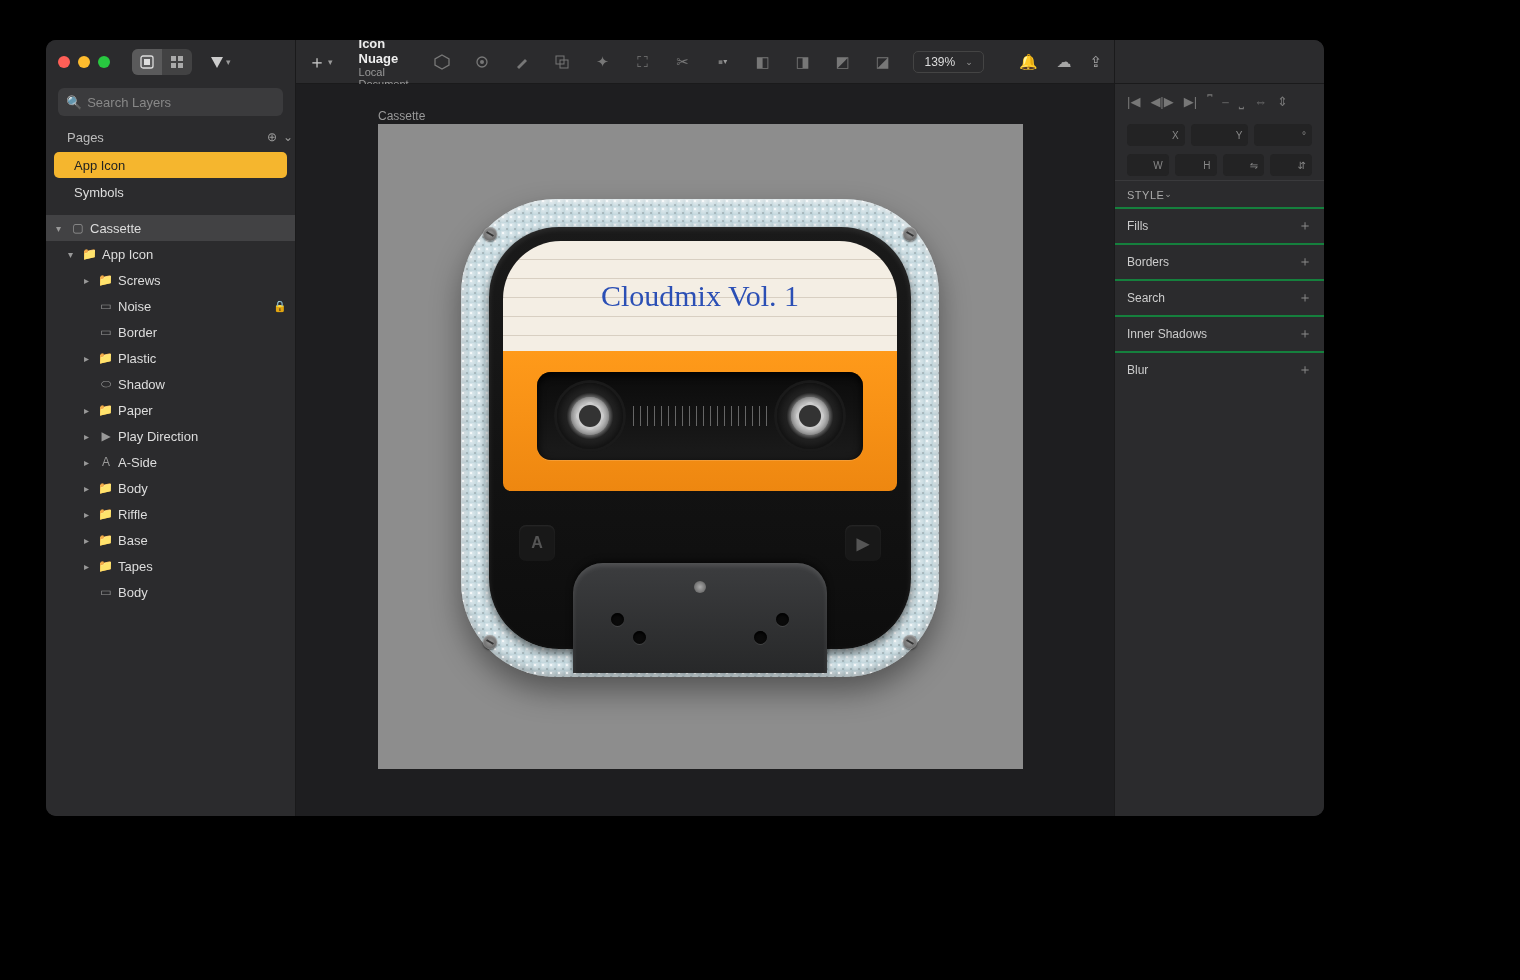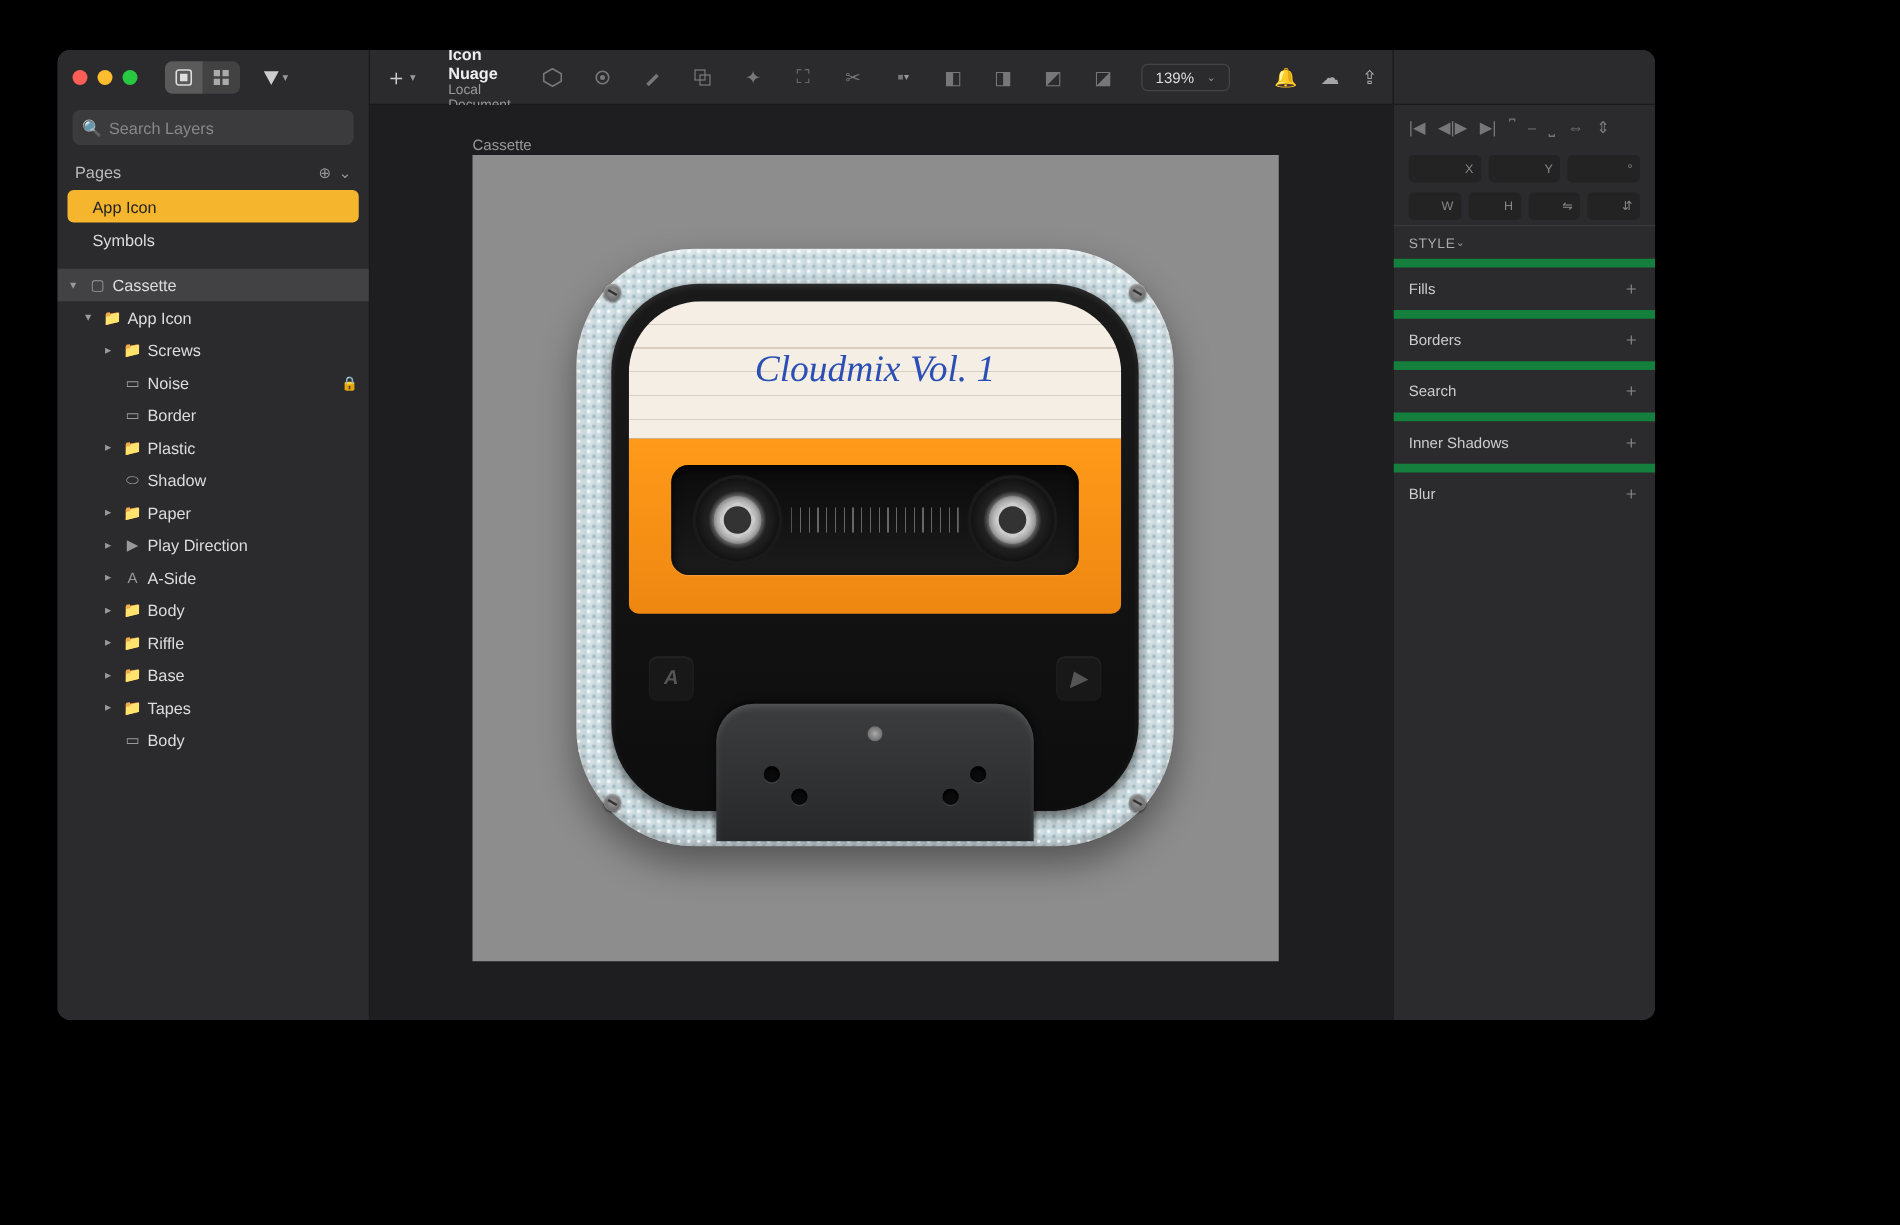--- a/index.html
+++ b/index.html
@@ -9,21 +9,21 @@
 .titlebar { height:44px; display:flex; align-items:center; padding:0 12px; gap:8px; }
 .traffic { display:flex; gap:8px; margin-right:8px; }
 .dot { width:12px; height:12px; border-radius:50%; }
 .dot.red{background:#ff5f57}.dot.yellow{background:#febc2e}.dot.green{background:#28c840}
 .seg-group { display:flex; background:#424243; border-radius:6px; overflow:hidden; margin-left:6px; }
 .seg { width:30px; height:26px; display:flex; align-items:center; justify-content:center; color:#aaa; }
 .seg.active { background:#5a5a5b; color:#fff; }
 .shape-btn { margin-left:10px; display:flex; align-items:center; color:#ccc; gap:2px; }
 .search-row { padding:4px 12px 8px; }
 .search { background:#3b3b3d; border-radius:6px; height:28px; display:flex; align-items:center; padding:0 8px; color:#888; font-size:13px; gap:5px; }
-.section-hdr { display:flex; align-items:flex-end; justify-content:space-between; padding:6px 14px; color:#bbb; font-size:13px; }
+.section-hdr { display:flex; align-items:flex-start; justify-content:space-between; padding:6px 2px; color:#bbb; font-size:13px;margin-left:19px; }
 .section-hdr .actions { display:flex; gap:6px; color:#999; font-size:12px; }
 .page-item { height:26px; display:flex; align-items:center; padding:0 20px; margin:1px 8px; border-radius:5px; color:#ddd; font-size:13px; }
 .page-item.sel { background:#f5b62e; color:#222; }
 .layer-row { height:26px; display:flex; align-items:center; padding:0 8px 0 10px; color:#ddd; font-size:13px; gap:4px; }
 .layer-row.sel { background:#424244; }
 .layer-row .chev { width:10px; color:#999; font-size:10px; }
 .layer-row .ico { width:16px; text-align:center; color:#999; font-size:12px; }
 .layer-tree { margin-top:10px; }
 .lock { margin-left:auto; color:#999; font-size:11px; }
 .indent1{padding-left:22px}.indent2{padding-left:38px}
@@ -47,21 +47,21 @@
     radial-gradient(circle at 30% 30%, #dfeaee 0%, #b8cfd6 100%);
   background-size:8px 8px, 8px 8px, auto;
   box-shadow:0 14px 30px rgba(0,0,0,.4), inset 0 2px 6px rgba(255,255,255,.7), inset 0 -3px 8px rgba(0,0,0,.3);
 }
 .cassette::before{content:"";position:absolute;inset:0;border-radius:95px;
   background-image:radial-gradient(circle at 2px 2px, rgba(255,255,255,.7) 1px, transparent 1.5px), radial-gradient(circle at 6px 6px, rgba(0,0,0,.15) 1px, transparent 1.5px);
   background-size:8px 8px;}
 .screw{position:absolute;width:14px;height:14px;border-radius:50%;background:radial-gradient(circle,#999 0%,#555 100%);box-shadow:inset 0 1px 2px rgba(255,255,255,.5),0 1px 2px rgba(0,0,0,.6)}
 .screw::after{content:"";position:absolute;left:3px;top:6px;width:8px;height:2px;background:#333;transform:rotate(30deg)}
 .s-tl{left:22px;top:28px}.s-tr{right:22px;top:28px}.s-bl{left:22px;bottom:28px}.s-br{right:22px;bottom:28px}
-.body-outer { position:absolute; left:28px; top:28px; right:28px; bottom:28px; border-radius:70px; background:linear-gradient(#1a1a1a,#0d0d0d); box-shadow:inset 0 2px 6px rgba(255,255,255,.1),0 4px 10px rgba(0,0,0,.6);font-style:italic; }
+.body-outer { position:absolute; left:28px; top:28px; right:28px; bottom:28px; border-radius:70px; background:linear-gradient(#1a1a1a,#0d0d0d); box-shadow:inset 0 2px 6px rgba(255,255,255,.1),0 4px 10px rgba(0,0,0,.6); }
 .label-area { position:absolute; left:14px; top:14px; right:14px; height:250px; border-radius:58px 58px 8px 8px; overflow:hidden; }
 .paper { height:110px; background:repeating-linear-gradient(#f4eee4 0,#f4eee4 18px,#d8cfc2 18px,#d8cfc2 19px); display:flex; align-items:center; justify-content:center; }
 .handwrite { font-family:"Brush Script MT","Segoe Script",cursive; color:#2b4fb5; font-size:30px; }
 .orange { height:200px; background:linear-gradient(#ff9a1a,#e77f0c); position:relative; }
 .window-cut { position:absolute; left:48px; right:48px; top:145px; height:88px; border-radius:14px; background:linear-gradient(#0b0b0b,#1b1b1b); box-shadow:inset 0 3px 8px #000, 0 1px 0 rgba(255,255,255,.15); display:flex; align-items:center; justify-content:space-between; padding:0 20px; }
 .reel { width:66px; height:66px; border-radius:50%; background:radial-gradient(circle,#eee 0,#ccc 35%,#888 36%,#222 50%,#111 100%); position:relative; box-shadow:0 0 0 3px #1a1a1a, inset 0 0 10px rgba(0,0,0,.6); }
 .reel::before{content:"";position:absolute;inset:14px;border-radius:50%;background:radial-gradient(circle,#ddd,#aaa);box-shadow:inset 0 0 6px rgba(0,0,0,.5)}
 .reel::after{content:"";position:absolute;inset:22px;border-radius:50%;background:#333;
   box-shadow:0 -9px 0 -6px #ccc,0 9px 0 -6px #ccc,9px 0 0 -6px #ccc,-9px 0 0 -6px #ccc,6px 6px 0 -6px #ccc,-6px -6px 0 -6px #ccc,6px -6px 0 -6px #ccc,-6px 6px 0 -6px #ccc}
 .scale { flex:1; height:20px; margin:0 10px; background:repeating-linear-gradient(90deg,#aaa 0,#aaa 1px,transparent 1px,transparent 7px); opacity:.55; }
@@ -71,21 +71,21 @@
 .hump { position:absolute; left:70px; right:70px; bottom:-34px; height:110px; background:linear-gradient(#3c3d3f,#272829); border-radius:30px 30px 0 0; box-shadow:inset 0 3px 5px rgba(255,255,255,.12),0 -2px 6px rgba(0,0,0,.6); }
 .hump .sc{position:absolute;left:50%;top:18px;transform:translateX(-50%);width:12px;height:12px;border-radius:50%;background:radial-gradient(#aaa,#555)}
 .hump .h{position:absolute;width:13px;height:13px;border-radius:50%;background:#0a0a0a;box-shadow:inset 0 2px 3px #000,0 1px 0 rgba(255,255,255,.1)}
 .h1{left:38px;top:50px}.h2{left:60px;top:68px}.h3{right:38px;top:50px}.h4{right:60px;top:68px}
 
 .inspector { width:210px; background:#2b2b2d; border-left:1px solid #1a1a1b; }
 .insp-top { height:44px; border-bottom:1px solid #1a1a1b; }
 .align-row { display:flex; gap:10px; padding:10px 12px; color:#777; font-size:13px; }
 .geo-row { display:flex; gap:6px; padding:4px 12px; }
 .geo-box { flex:1; height:22px; background:#232324; border-radius:4px; color:#888; font-size:10px; display:flex; align-items:center; justify-content:flex-end; padding:0 6px; }
-.insp-section { border-top:7px solid #15803d; padding:8px 12px; display:flex; align-items:center; justify-content:space-between; color:#ccc; font-size:12px; }
+.insp-section { border-top:2px solid #15803d; padding:8px 12px; display:flex; align-items:center; justify-content:space-between; color:#ccc; font-size:12px; }
 .insp-section .plus { color:#888; font-size:14px; }
 .style-hdr { display:flex; justify-content:flex-start; padding:8px 12px 6px; color:#aaa; font-size:11px; letter-spacing:.5px; border-top:1px solid #3a3a3c; }
 .caret{font-size:9px;color:#999}
 
 svg{display:block}
 </style>
 </head>
 <body>
 
 <div class="window">

